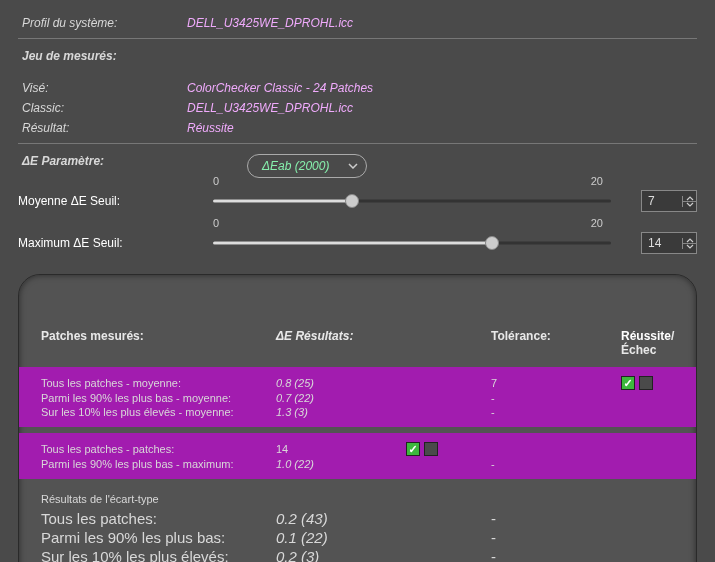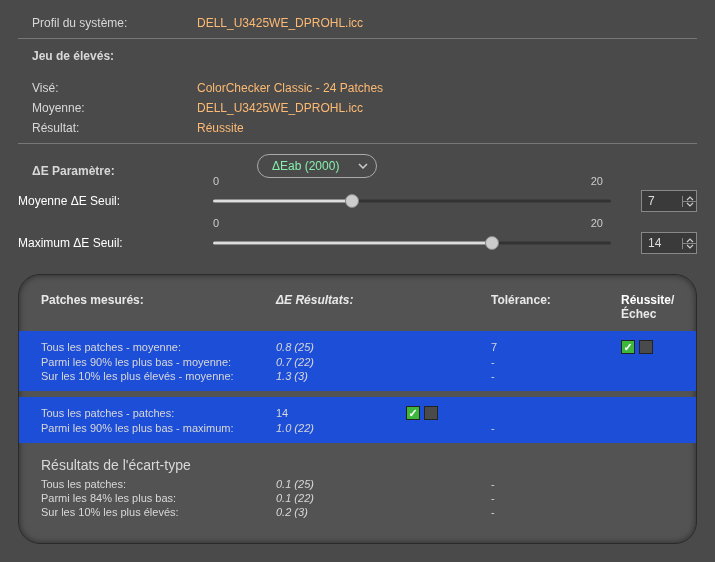--- a/index.html
+++ b/index.html
@@ -6,23 +6,23 @@
   body {
     background: #4a4a4a;
     color: #e0e0e0;
     font-family: "Segoe UI", Arial, sans-serif;
     font-size: 12px;
     width: 715px;
     height: 562px;
     overflow: hidden;
     padding: 10px 18px 0 18px;
   }
-  .row { display: flex; align-items: flex-end; margin: 6px 14px; }
+  .row { display: flex; align-items: flex-start; margin: 6px 4px; font-style: italic; }
   .label { width: 165px; color: #d8d8d8; }
-  .value { color: #fdba74; }
+  .value { color: #f0abfc; }
   .bold { font-weight: 600; }
   hr.sep {
     border: none;
     border-top: 1px solid #777;
     margin: 8px 0 10px 0;
   }
 
   
   .dropdown {
     border: 1px solid #aaa;
@@ -90,74 +90,75 @@
     background: #535353;
     border-radius: 22px;
     border: 1px solid #2a2a2a;
     padding: 18px 22px 14px 22px;
     margin-top: 16px;
     box-shadow: 0 0 6px rgba(0,0,0,0.5) inset;
   }
   .res-head {
     display: flex; font-weight: 600; color: #e8e8e8;
     margin-bottom: 10px;
+    margin-top: 36px;
   }
   .col1 { flex: 0 0 235px; }
   .col2 { flex: 0 0 215px; font-style: italic; }
   .col3 { flex: 0 0 130px; }
   .col4 { flex: 1; }
   .res-group {
-    background: #1d4ed8;
+    background: #a21caf;
     margin: 0 -22px 6px -22px;
     padding: 8px 22px;
   }
   .res-group .res-row {
     display: flex; align-items: center;
     font-size: 11px; color: #d8d8d8;
     padding: 1px 0;
   }
   .res-group-plain .res-row {
     display: flex; align-items: center;
-    font-size: 11px; color: #d8d8d8;
+    font-size: 15px; color: #d8d8d8;
     padding: 1px 0;
   }
   .res-group-plain { margin: 0 0 2px 0; padding: 8px 0; }
   .checks { display: flex; gap: 4px; }
   .chk {
     width: 14px; height: 14px;
     border: 1px solid #222;
     background: #4a4a4a;
     display: inline-flex; align-items: center; justify-content: center;
   }
   .chk.pass { background: #3db83d; }
   .chk.pass::after {
     content: "✓"; color: #fff; font-size: 11px; font-weight: bold; line-height: 1;
   }
-  .ecart-title { font-size: 14px; color: #d8d8d8; margin-bottom: 4px; }
+  .ecart-title { font-size: 11px; color: #d8d8d8; margin-bottom: 4px; }
 </style>
 </head>
 <body>
 
 <div class="row">
   <div class="label">Profil du système:</div>
   <div class="value">DELL_U3425WE_DPROHL.icc</div>
 </div>
 
 <hr class="sep">
 
 <div class="row">
-  <div class="label bold">Jeu de élevés:</div>
+  <div class="label bold">Jeu de mesurés:</div>
 </div>
 <div style="height:6px"></div>
 <div class="row">
   <div class="label">Visé:</div>
   <div class="value">ColorChecker Classic - 24 Patches</div>
 </div>
 <div class="row">
-  <div class="label">Moyenne:</div>
+  <div class="label">Classic:</div>
   <div class="value">DELL_U3425WE_DPROHL.icc</div>
 </div>
 <div class="row">
   <div class="label">Résultat:</div>
   <div class="value">Réussite</div>
 </div>
 
 <hr class="sep">
 
 <div class="row">
@@ -280,26 +281,26 @@
       <div class="col2">1.0 (22)</div>
       <div class="col3">-</div>
       <div class="col4"></div>
     </div>
   </div>
 
   <div class="res-group-plain">
     <div class="ecart-title">Résultats de l'écart-type</div>
     <div class="res-row">
       <div class="col1">Tous les patches:</div>
-      <div class="col2">0.1 (25)</div>
-      <div class="col3">-</div>
-      <div class="col4"></div>
-    </div>
-    <div class="res-row">
-      <div class="col1">Parmi les 84% les plus bas:</div>
+      <div class="col2">0.2 (43)</div>
+      <div class="col3">-</div>
+      <div class="col4"></div>
+    </div>
+    <div class="res-row">
+      <div class="col1">Parmi les 90% les plus bas:</div>
       <div class="col2">0.1 (22)</div>
       <div class="col3">-</div>
       <div class="col4"></div>
     </div>
     <div class="res-row">
       <div class="col1">Sur les 10% les plus élevés:</div>
       <div class="col2">0.2 (3)</div>
       <div class="col3">-</div>
       <div class="col4"></div>
     </div>

